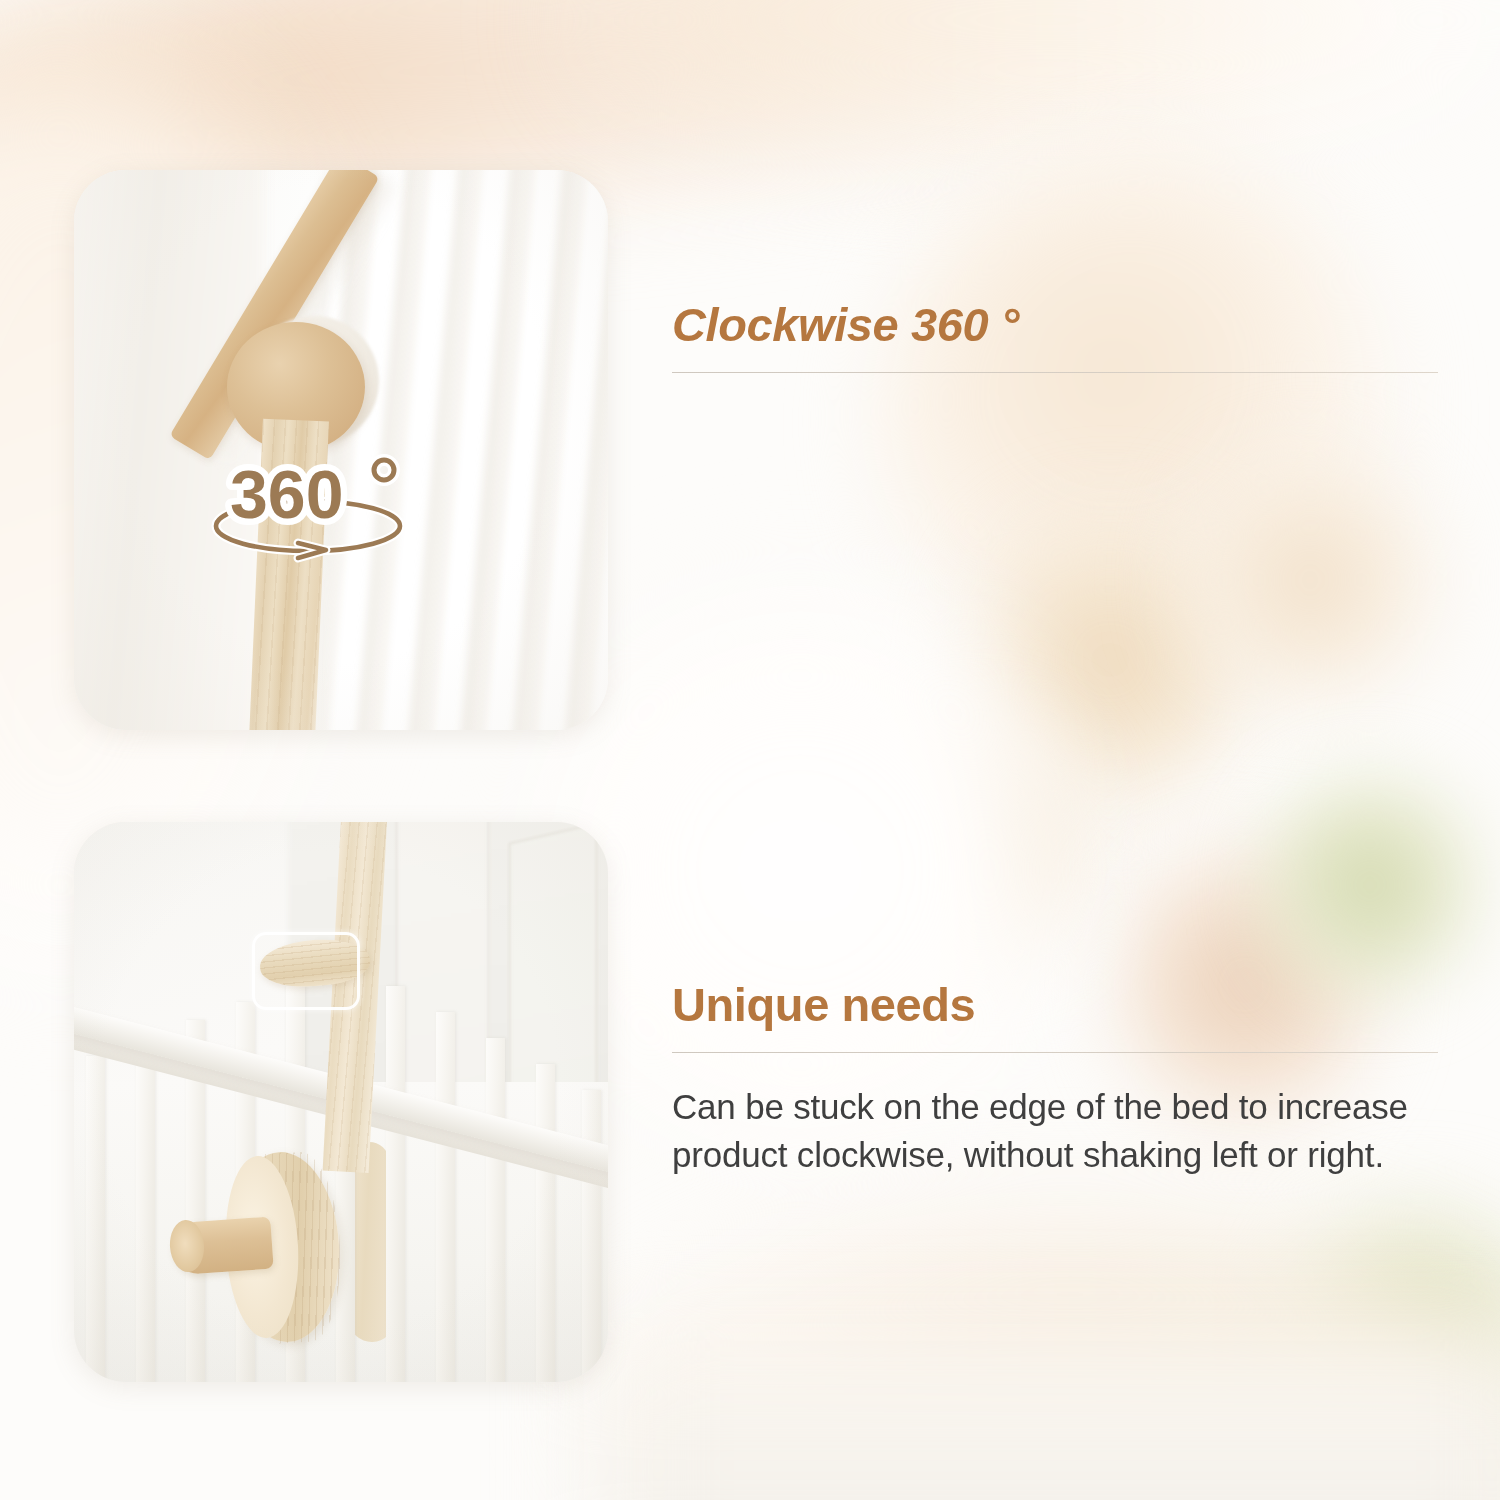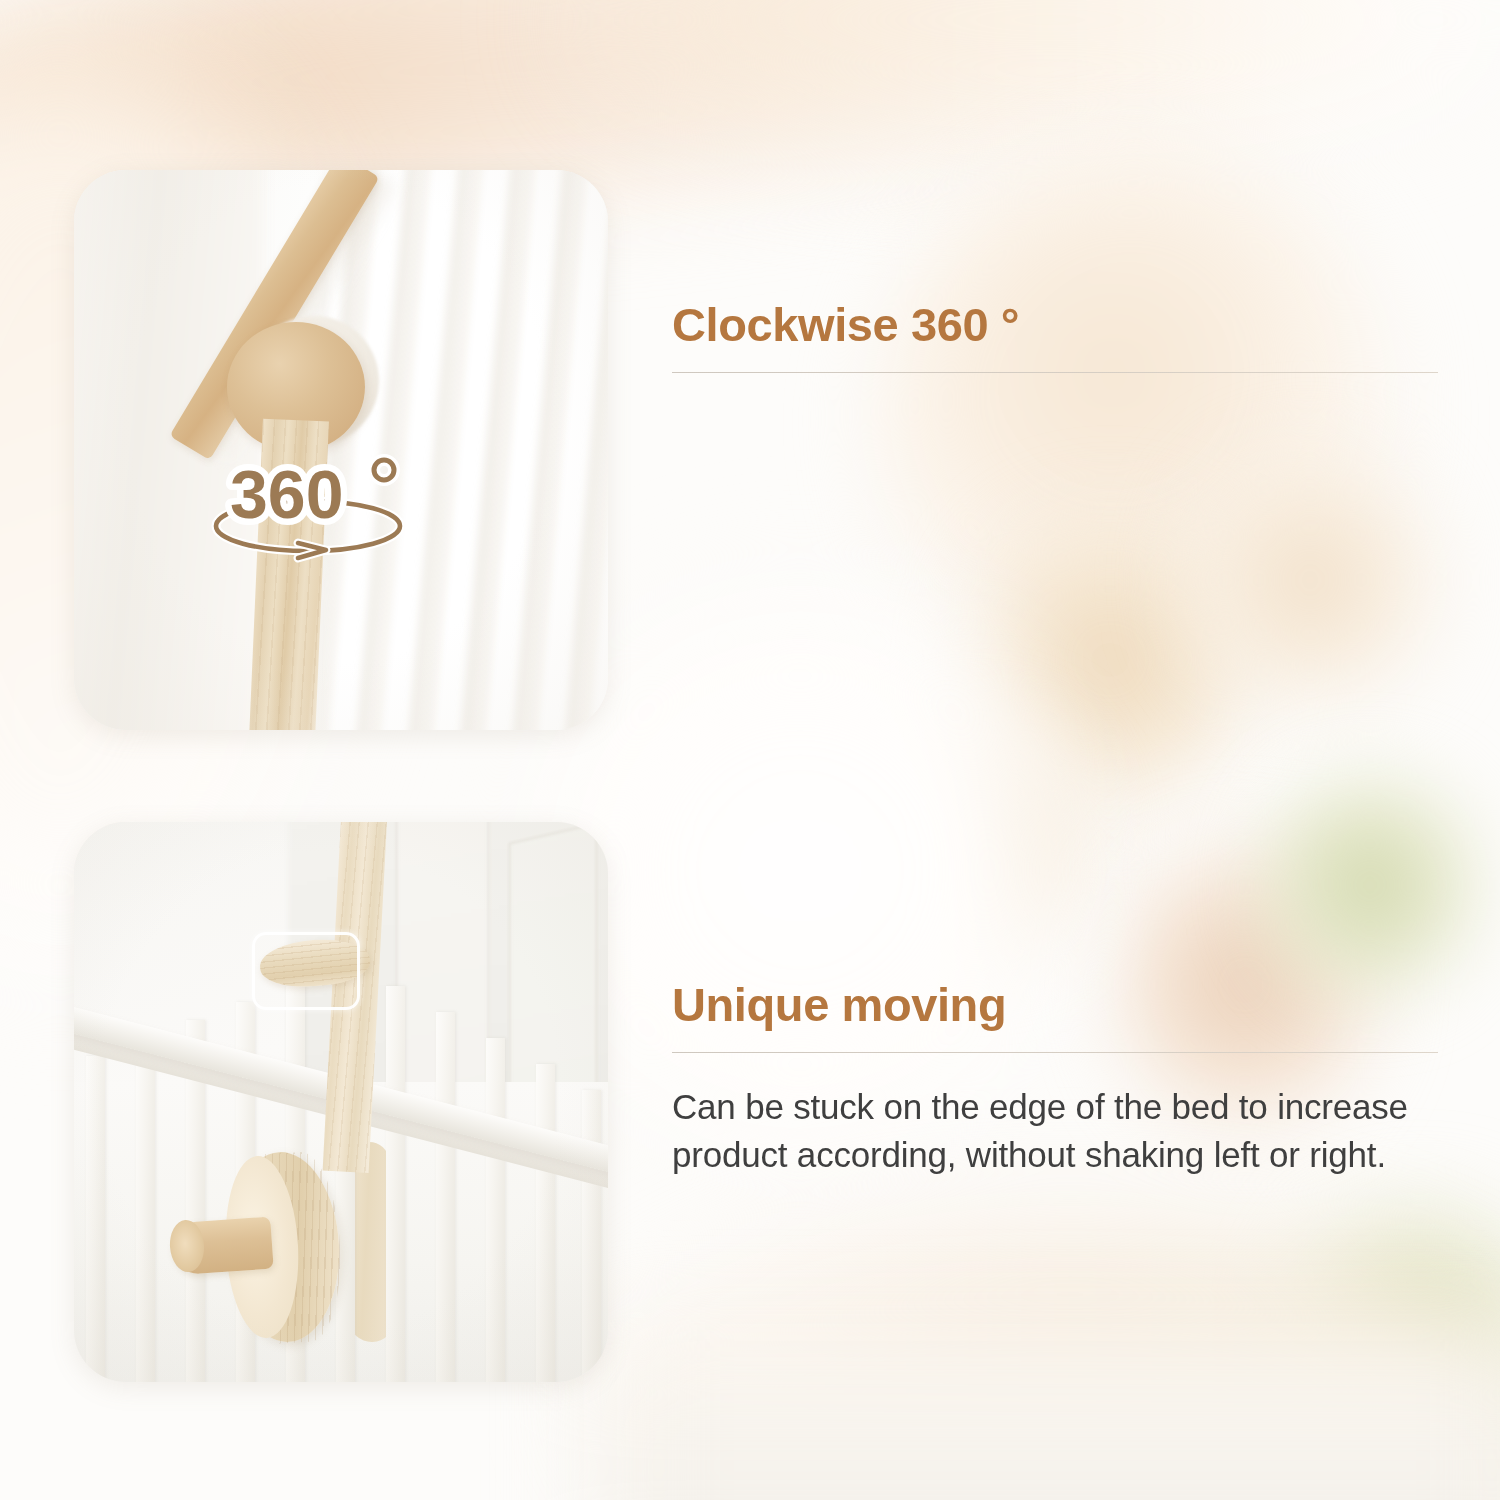--- a/index.html
+++ b/index.html
@@ -282,21 +282,21 @@
     opacity:0.92;
   }
   .p2-vignette {
     position:absolute; inset:0;
     background:radial-gradient(ellipse at 48% 48%, rgba(255,255,255,0) 58%, rgba(228,224,216,0.3) 100%);
     z-index:20;
   }
 
   
   .text-block { position:absolute; left:672px; width:766px; }
-  #block-1 { top:296px; }
+  #block-1 { top:296px;font-style:italic; }
   #block-2 { top:976px; }
 
   .feat-heading {
     font-size:47px;
     font-weight:bold;
     line-height:1.22;
     letter-spacing:-0.4px;
     color:#b5773f;
   }
   .feat-divider {
@@ -418,17 +418,17 @@
 
 <div class="text-block" id="block-1">
   <div class="feat-heading">
     <div>Clockwise 360 °</div>
   </div>
   <div class="feat-divider"></div>
 </div>
 
 <div class="text-block" id="block-2">
   <div class="feat-heading">
-    <div>Unique moving</div>
+    <div>Unique needs</div>
   </div>
   <div class="feat-divider"></div>
-  <div class="feat-body">Can be stuck on the edge of the bed to increase product according, without shaking left or right.</div>
+  <div class="feat-body">Can be stuck on the edge of the bed to increase product clockwise, without shaking left or right.</div>
 </div>
 
 </body></html>

